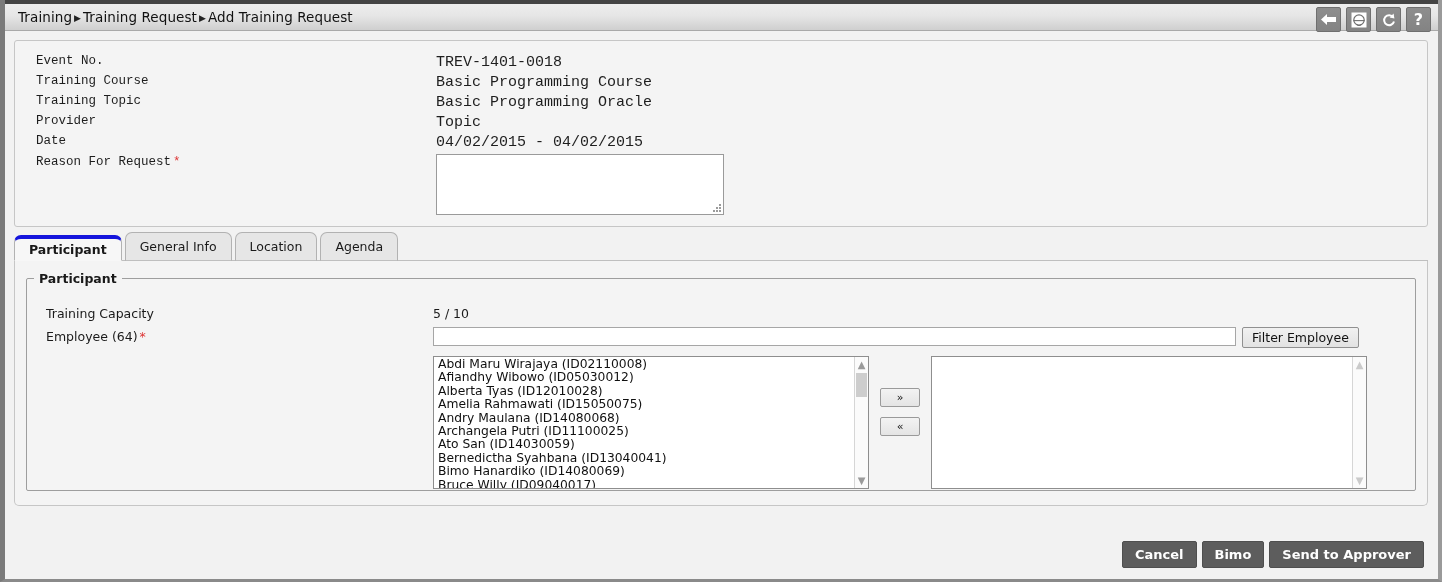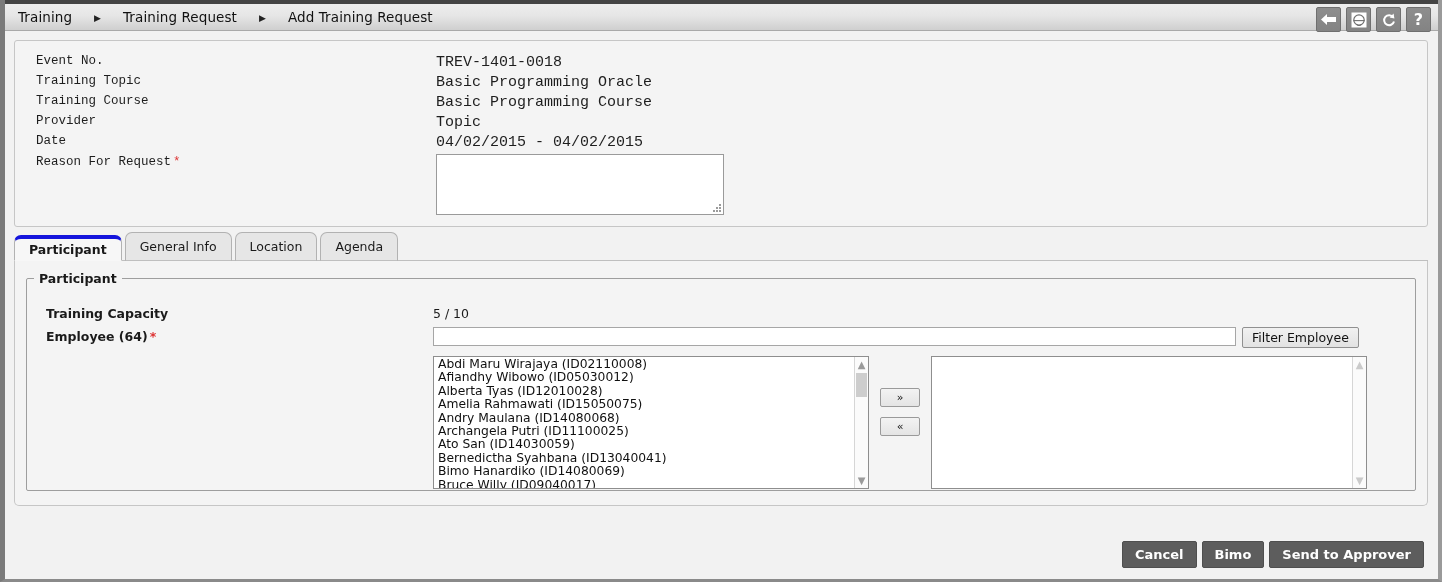--- a/index.html
+++ b/index.html
@@ -30,21 +30,21 @@
     border-bottom: 1px solid #a9a9a9;
     display: flex;
     align-items: center;
   }
   .breadcrumb {
     display: flex;
     align-items: center;
     padding-left: 13px;
     font-size: 13.5px;
     color: #111;
-    gap: 22px;
+    gap: 2px;
     white-space: nowrap;
   }
   .crumb { letter-spacing: .1px; }
   .crumb-sep {
     font-size: 9px;
     color: #222;
     line-height: 1;
     transform: translateY(1px);
   }
   .topicons {
@@ -175,21 +175,20 @@
   }
   .p-row {
     display: flex;
     align-items: flex-start;
     padding-left: 19px;
   }
   .p-label {
     width: 387px;
     font-size: 12.5px;
     padding-top: 2px;
-    font-weight: bold;
   }
   .cap-value { font-size: 12.5px; padding-top: 2px; }
 
   .emp-input {
     width: 803px; height: 19px;
     border: 1px solid #a6a6a6;
     background: #fff;
     font-family: inherit; font-size: 12px;
     padding: 0 4px;
     outline: none;
@@ -346,27 +345,27 @@
   </div>
 
   <div class="panel">
 
     <div class="form-row">
       <div class="f-label">Event No.</div>
       <div class="f-value">TREV-1401-0018</div>
     </div>
 
     <div class="form-row">
+      <div class="f-label">Training Course</div>
+      <div class="f-value">Basic Programming Course</div>
+    </div>
+
+    <div class="form-row">
       <div class="f-label">Training Topic</div>
       <div class="f-value">Basic Programming Oracle</div>
-    </div>
-
-    <div class="form-row">
-      <div class="f-label">Training Course</div>
-      <div class="f-value">Basic Programming Course</div>
     </div>
 
     <div class="form-row">
       <div class="f-label">Provider</div>
       <div class="f-value">Topic</div>
     </div>
 
     <div class="form-row">
       <div class="f-label">Date</div>
       <div class="f-value">04/02/2015  -  04/02/2015</div>

